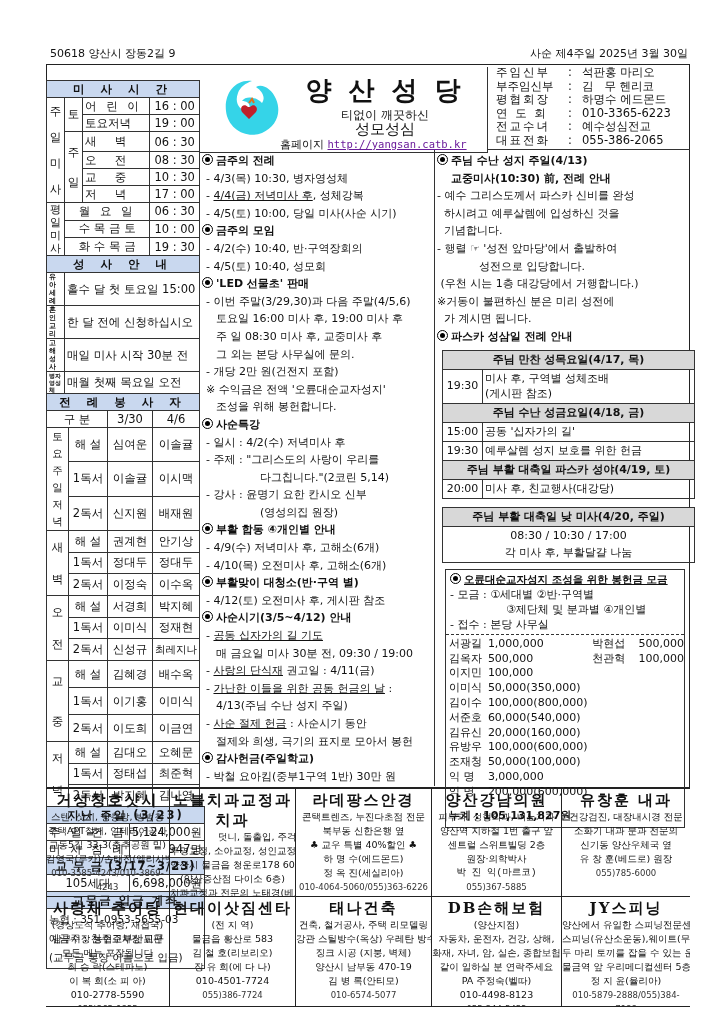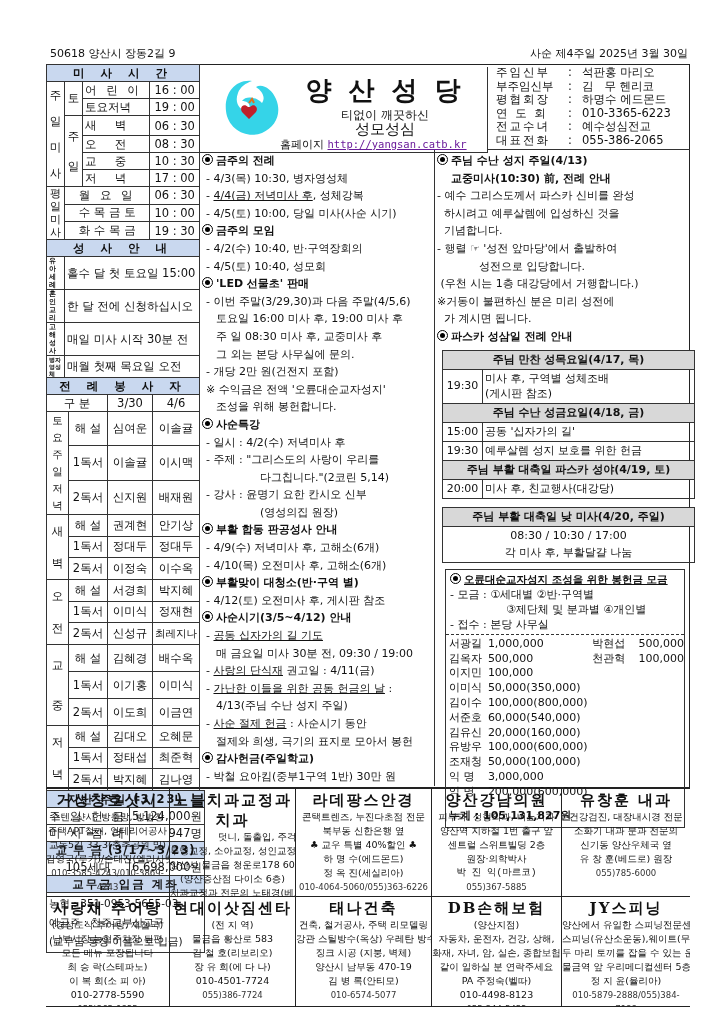--- a/index.html
+++ b/index.html
@@ -7,21 +7,21 @@
   .abs { position: absolute; }
   .hdr-line { top: 46px; font-size: 11px; }
   .frame { position: absolute; left: 46px; top: 64px; width: 644px; border: 1px solid #222; }
   table { border-collapse: collapse; }
   td { border: 1px solid #333; font-size: 11.5px; padding: 0 2px; height: 17px; white-space: nowrap; }
   .blue { background: #c9d8ef; text-align: center; font-weight: bold; letter-spacing: 6px; }
   .center { text-align: center; }
   .right { text-align: right; }
   .spaced { letter-spacing: 3px; }
   .left-col { position: absolute; left: 46px; top: 64px; width: 154px; }
-  .left-col table { width: 154px; }
+  .left-col table { width: 154px; margin-top: 16px; }
   .logo-box { position: absolute; left: 200px; top: 67px; width: 288px; height: 86px; border-bottom: 1px solid #333; border-right: 1px solid #333; }
   .staff-box { position: absolute; left: 488px; top: 64px; width: 202px; height: 86px; border-bottom: 1px solid #333; padding: 2px 8px; font-size: 11.5px; }
   .staff-row { display: flex; height: 13.6px; line-height: 13.6px; }
   .staff-row .k { width: 72px; letter-spacing: 2px; }
   .staff-row .c { width: 14px; }
   .mid-col { position: absolute; left: 202px; top: 152px; width: 232px; font-size: 11px; line-height: 17.6px; }
   .right-col { position: absolute; left: 437px; top: 152px; width: 253px; font-size: 11px; line-height: 17.6px; }
   .sec { font-weight: bold; }
   .bullet { display: inline-block; width: 11px; height: 11px; border: 1px solid #000; border-radius: 50%; position: relative; vertical-align: -1px; margin-right: 3px; }
   .bullet::after { content: ""; position: absolute; left: 2px; top: 2px; width: 5px; height: 5px; border-radius: 50%; background: #000; }
@@ -313,21 +313,21 @@
     <div class="ind" style="white-space: nowrap;">그 외는 본당 사무실에 문의.</div>
     <div style="white-space: nowrap; padding-left: 4px;">- 개당 2만 원(건전지 포함)</div>
     <div style="white-space: nowrap; padding-left: 4px;">※ 수익금은 전액 '오륜대순교자성지'</div>
     <div class="ind" style="white-space: nowrap;">조성을 위해 봉헌합니다.</div>
     <div class="sec"><span class="bullet"></span><span>사순특강</span></div>
     <div style="white-space: nowrap; padding-left: 4px;">- 일시 : 4/2(수) 저녁미사 후</div>
     <div style="white-space: nowrap; padding-left: 4px;">- 주제 : "그리스도의 사랑이 우리를</div>
     <div class="ind2" style="white-space: nowrap;">다그칩니다."(2코린 5,14)</div>
     <div style="white-space: nowrap; padding-left: 4px;">- 강사 : 윤명기 요한 칸시오 신부</div>
     <div class="ind2" style="white-space: nowrap;">(영성의집 원장)</div>
-    <div class="sec"><span class="bullet"></span><span>부활 합동 판공성사 안내</span></div>
+    <div class="sec"><span class="bullet"></span><span>부활 합동 ④개인별 안내</span></div>
     <div style="white-space: nowrap; padding-left: 4px;">- 4/9(수) 저녁미사 후, 고해소(6개)</div>
     <div style="white-space: nowrap; padding-left: 4px;">- 4/10(목) 오전미사 후, 고해소(6개)</div>
     <div class="sec"><span class="bullet"></span><span>부활맞이 대청소(반·구역 별)</span></div>
     <div style="white-space: nowrap; padding-left: 4px;">- 4/12(토) 오전미사 후, 게시판 참조</div>
     <div class="sec"><span class="bullet"></span><span>사순시기(3/5~4/12) 안내</span></div>
     <div style="white-space: nowrap; padding-left: 4px;">- <span class="u">공동 십자가의 길 기도</span></div>
     <div class="ind" style="white-space: nowrap;">매 금요일 미사 30분 전, 09:30 / 19:00</div>
     <div style="white-space: nowrap; padding-left: 4px;">- <span class="u">사랑의 단식재</span> 권고일 : 4/11(금)</div>
     <div style="white-space: nowrap; padding-left: 4px;">- <span class="u">가난한 이들을 위한 공동 헌금의 날</span> :</div>
     <div class="ind" style="white-space: nowrap;">4/13(주님 수난 성지 주일)</div>

